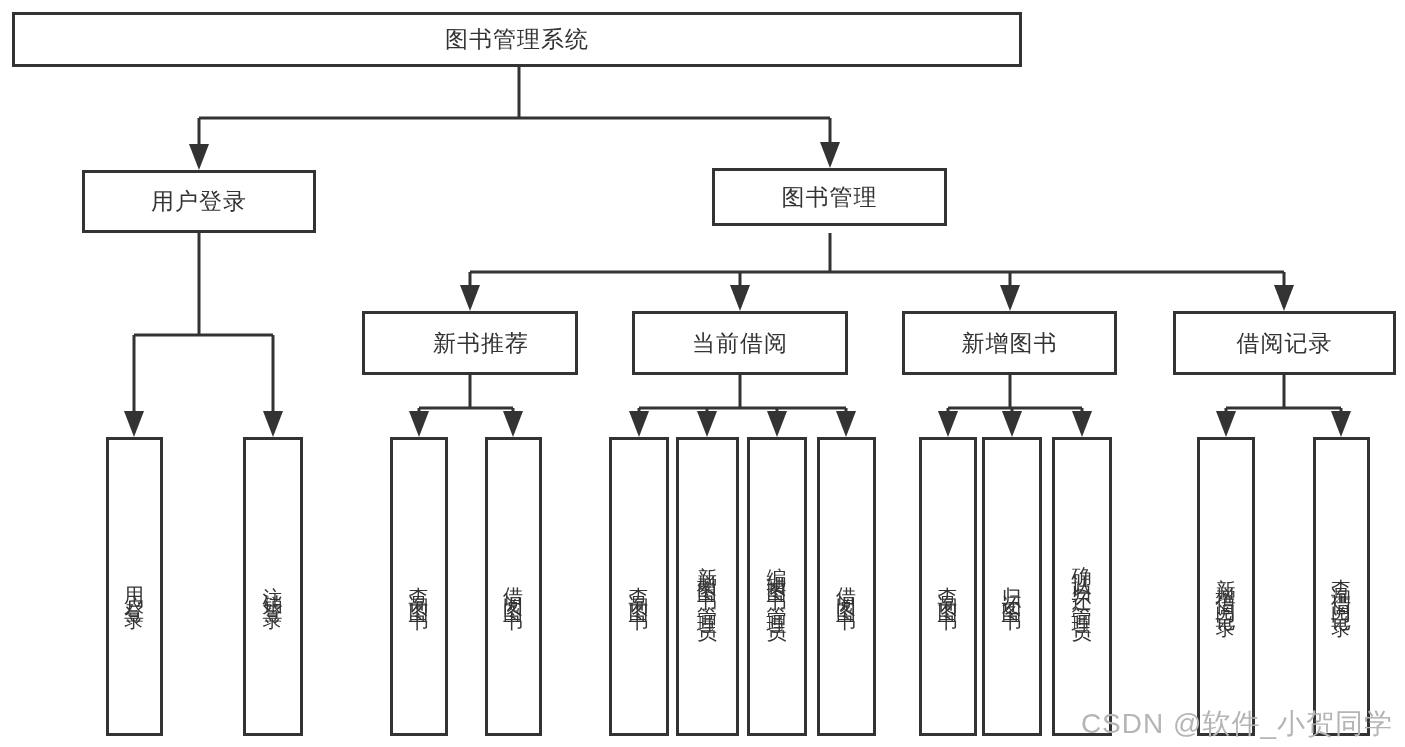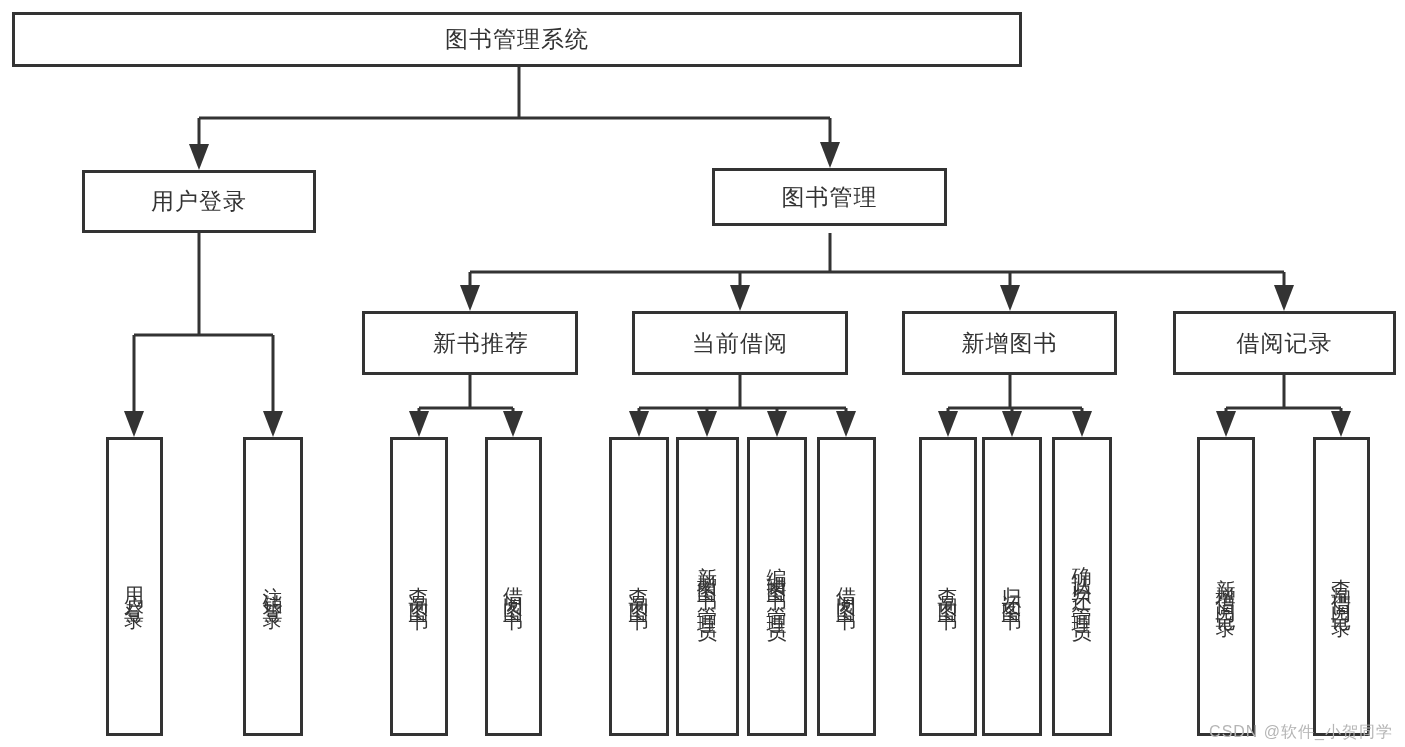--- a/index.html
+++ b/index.html
@@ -32,21 +32,21 @@
     display:flex;align-items:center;justify-content:center;
   }
   .leaf span{
     writing-mode:vertical-rl;
     letter-spacing:8px;
     font-size:20px;color:var(--text);line-height:1;
     white-space:nowrap;
   }
   .watermark{
     position:absolute;right:12px;bottom:4px;
-    font-size:16px;color:var(--watermark);letter-spacing:1px;
+    font-size:28px;color:var(--watermark);letter-spacing:1px;
   }
 </style>
 </head>
 <body>
 
 <div class="canvas">
 
   <svg class="connectors" viewBox="0 0 1405 747" xmlns="http://www.w3.org/2000/svg">
 
     <path d="M519,67 V118 M199,118 H830 M199,118 V146 M830,118 V144"></path>

